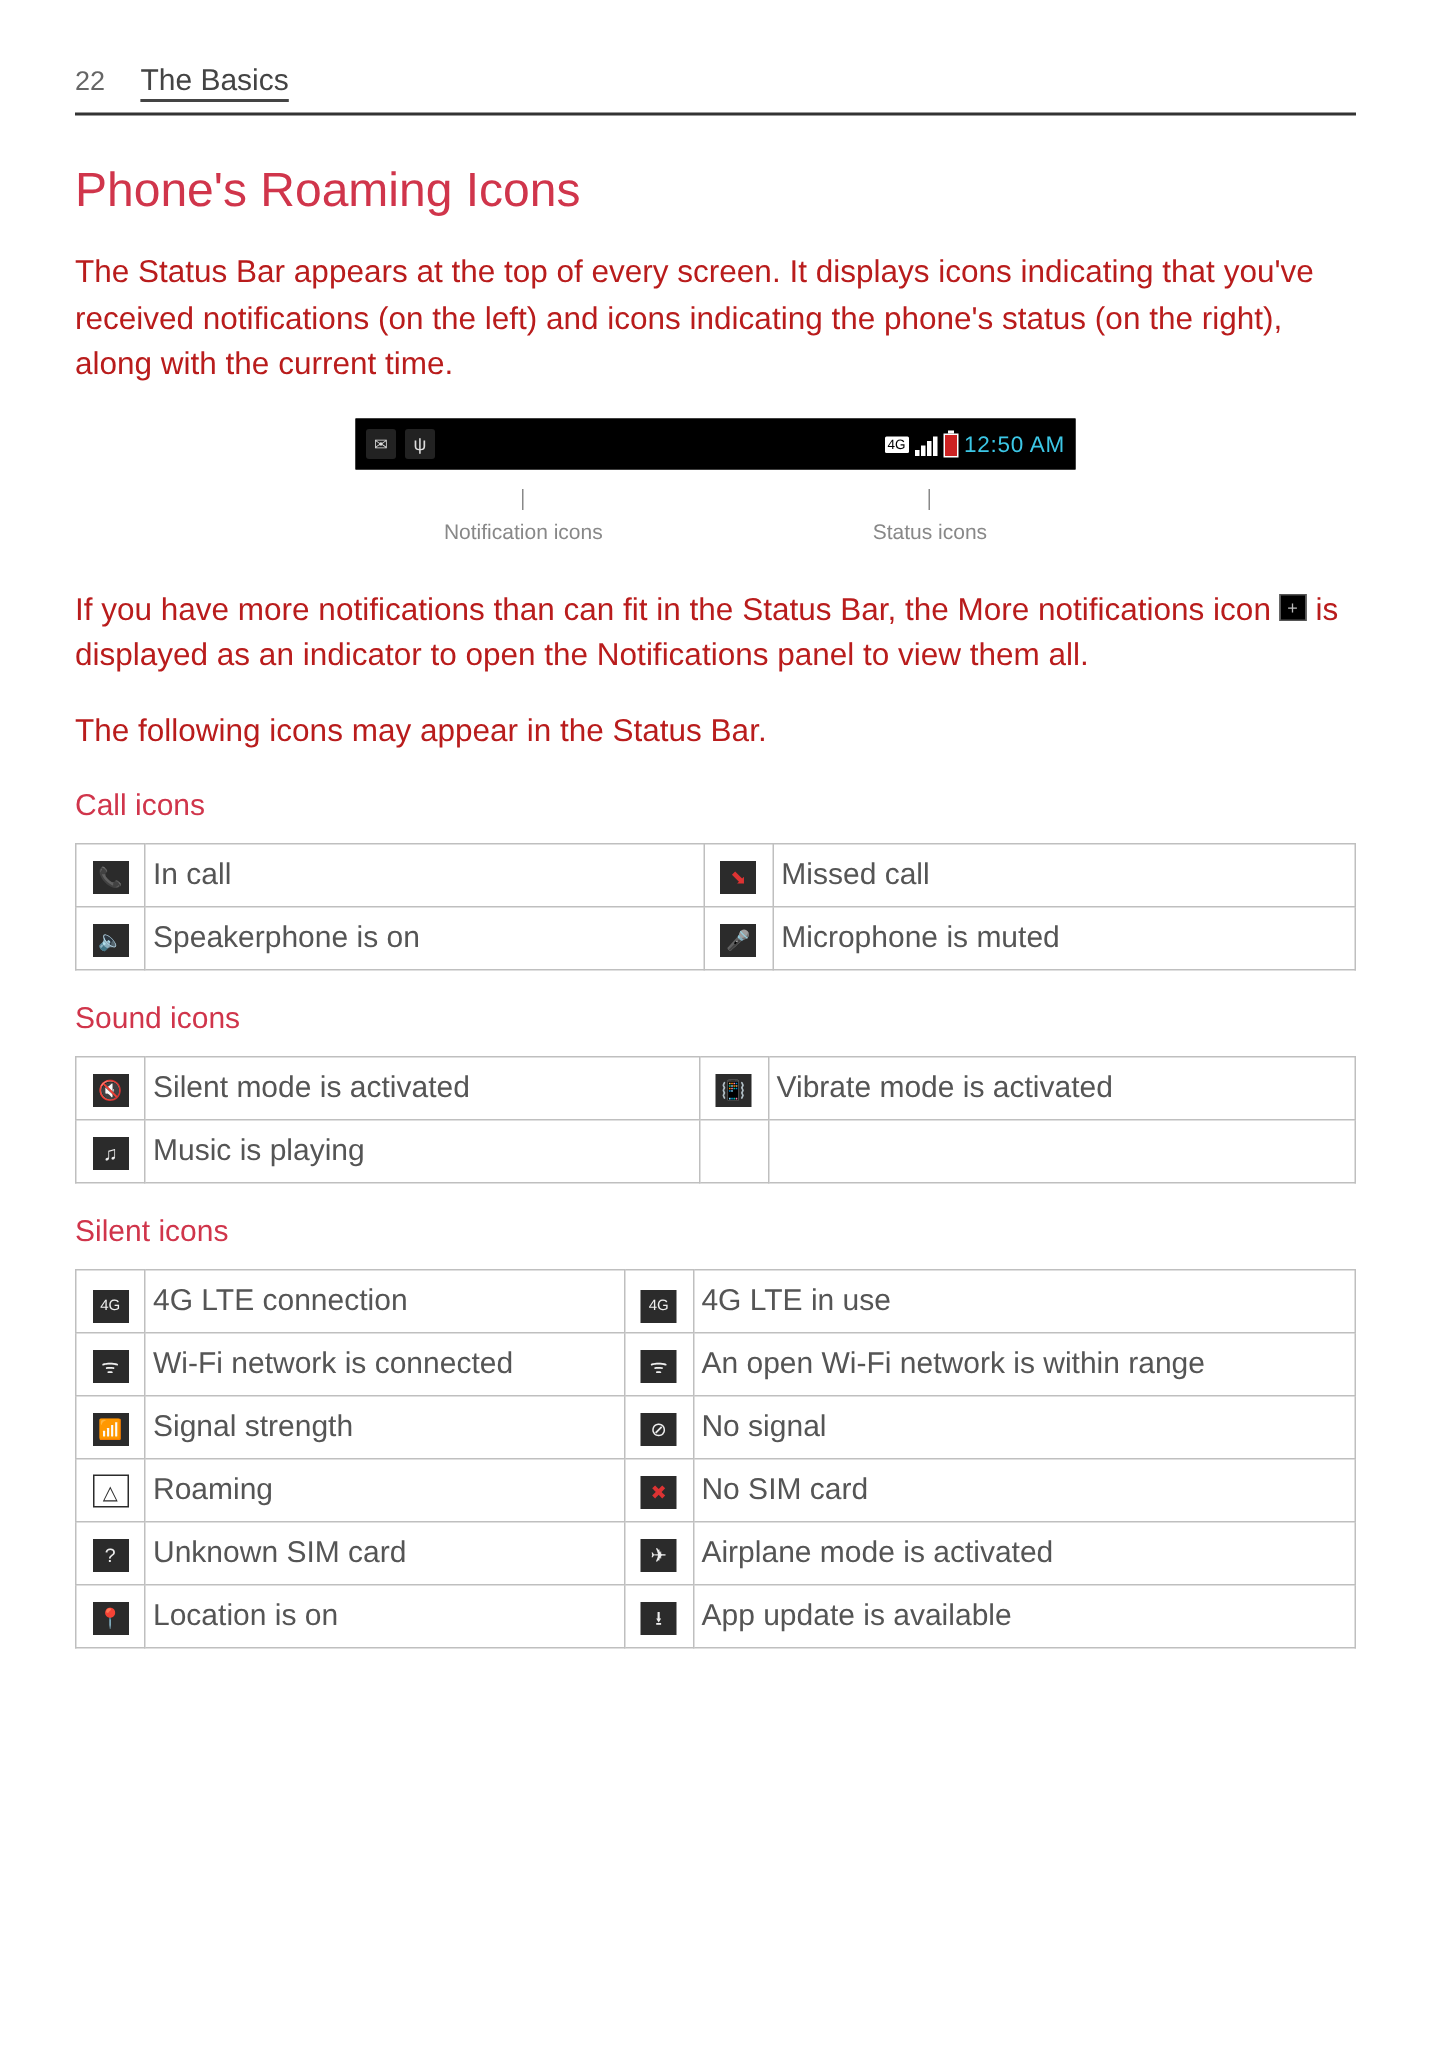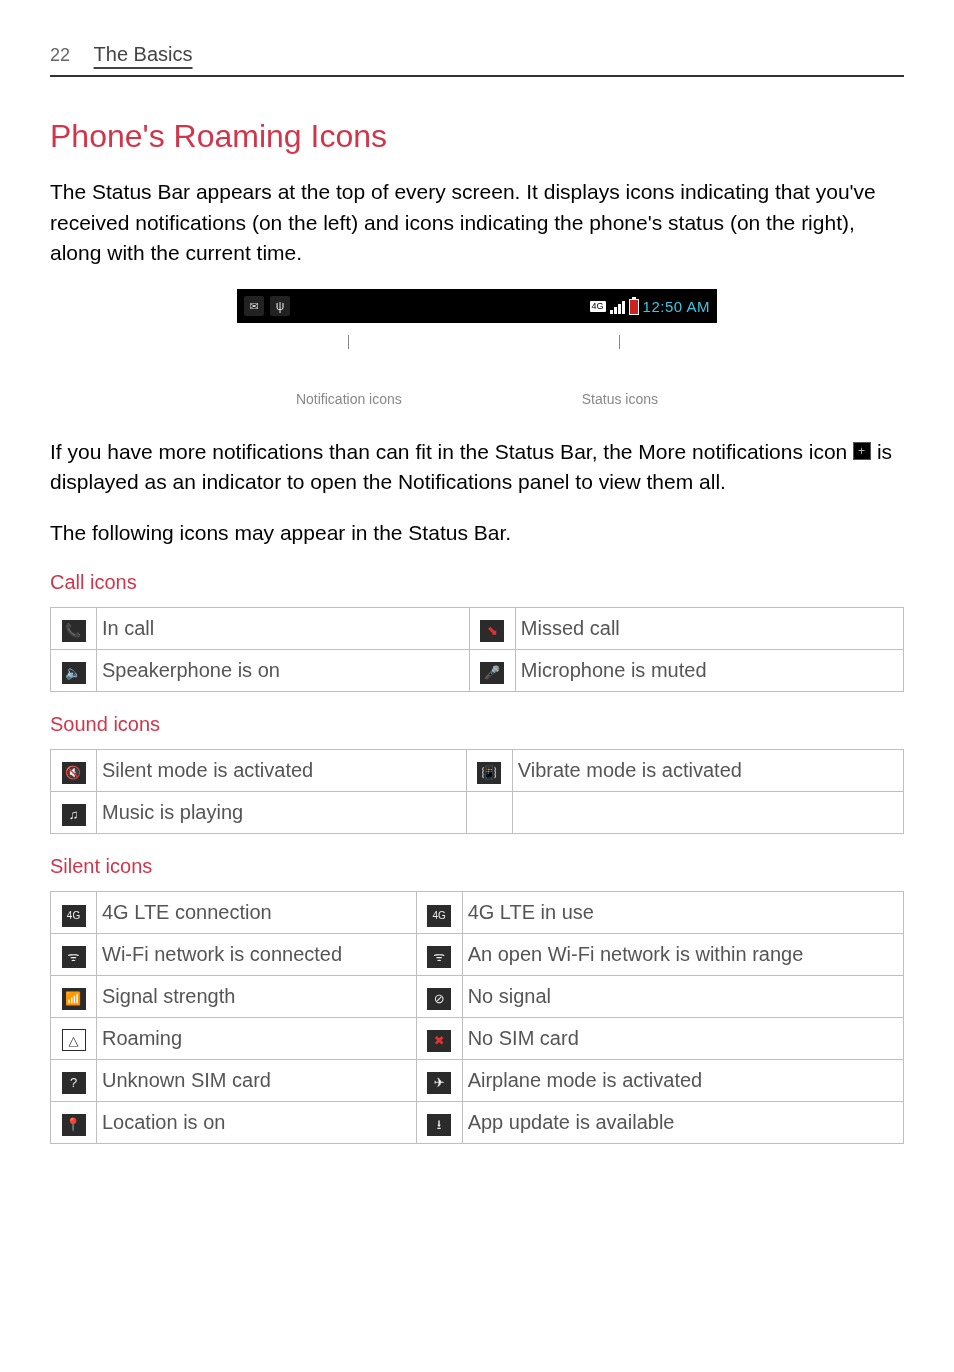--- a/index.html
+++ b/index.html
@@ -9,32 +9,32 @@
     color: #5a5a5a;
     width: 954px;
     height: 1372px;
     padding: 40px 50px;
     font-size: 20px;
     line-height: 1.45;
   }
   .page-hdr {
     border-bottom: 2px solid #333;
     padding-bottom: 6px;
-    margin-bottom: 36px;
+    margin-bottom: 26px;
   }
   .page-hdr span.pg { font-weight: 300; color:#666; margin-right:18px; font-size:18px; }
   .page-hdr span.sec { font-weight: 300; color:#444; font-size:20px; text-decoration: underline; text-underline-offset: 6px;}
   h1 {
     color: #d0354b;
     font-weight: 400;
     font-size: 32px;
     margin-bottom: 18px;
   }
   p.body {
-    color: #000000;
+    color: #b91c1c;
     font-weight: 300;
     font-size: 21px;
     margin-bottom: 20px;
   }
   .statusbar-figure {
     text-align: center;
     margin: 18px 0 28px 0;
   }
   .statusbar {
     display: inline-block;
@@ -43,21 +43,21 @@
     height: 34px;
     position: relative;
     color: #fff;
     font-size: 15px;
     border: 1px solid #000;
   }
   .sb-left { position:absolute; left:6px; top:6px; display:flex; gap:6px; align-items:center;}
   .sb-right { position:absolute; right:6px; top:6px; display:flex; gap:4px; align-items:center;}
   .sb-right .time { color:#3cc7e6; font-size:15px; letter-spacing:0.5px;}
   .callouts { display:flex; justify-content:center; gap:180px; margin-top:4px;}
-  .callout-line { display:flex; flex-direction:column; align-items:center;gap:36px; }
+  .callout-line { display:flex; flex-direction:column; align-items:center; }
   .callout-line .tick { width:1px; height:14px; background:#888;}
   .callout-line .lbl { font-size:14px; color:#888; margin-top:4px; font-weight:300;}
   .inline-icon {
     display:inline-block; width:18px; height:18px; background:#000; border:1px solid #555;
     vertical-align:middle; position:relative; top:-2px;
   }
   .inline-icon::after{ content:"+"; color:#bbb; font-size:12px; position:absolute; left:4px; top:0;}
   h2.sub {
     color:#d0354b;
     font-weight:400;

